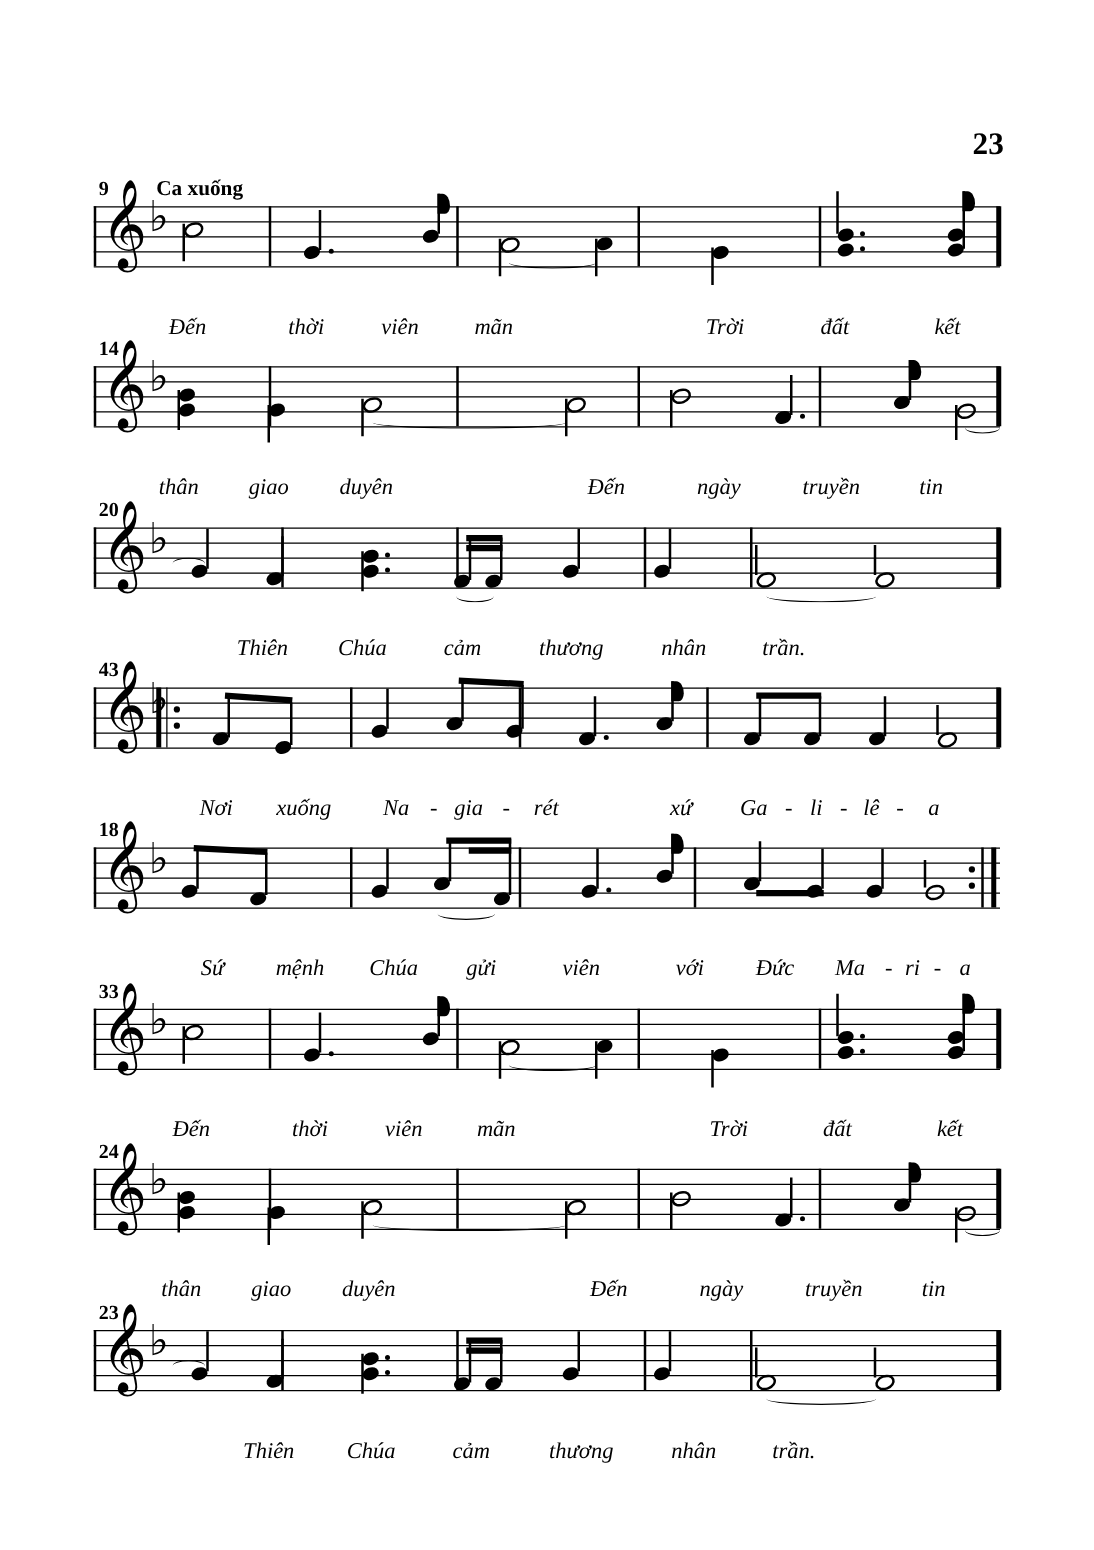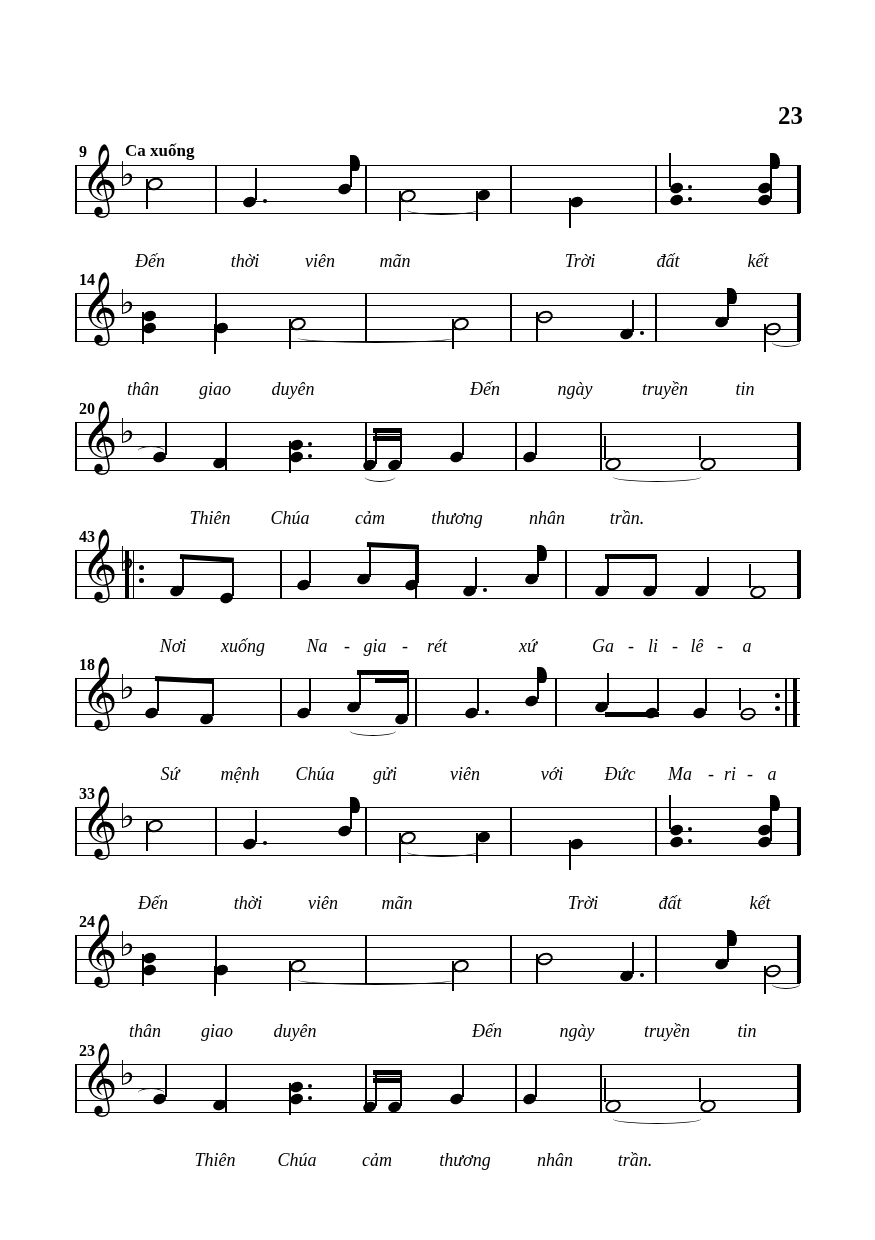--- a/index.html
+++ b/index.html
@@ -428,21 +428,21 @@
     <div class="stem" style="left:674px; top:14px; height:24px;"></div>
 
     <div class="lyrics">
       <div class="lyric" style="left:98px;">Nơi</div>
       <div class="lyric" style="left:168px;">xuống</div>
       <div class="lyric" style="left:242px;">Na</div>
       <div class="lyric" style="left:272px;">-</div>
       <div class="lyric" style="left:300px;">gia</div>
       <div class="lyric" style="left:330px;">-</div>
       <div class="lyric" style="left:362px;">rét</div>
-      <div class="lyric" style="left:453px;text-align:center;">xứ</div>
+      <div class="lyric" style="left:470px;text-align:center;">xứ</div>
       <div class="lyric" style="left:528px;">Ga</div>
       <div class="lyric" style="left:556px;">-</div>
       <div class="lyric" style="left:578px;">li</div>
       <div class="lyric" style="left:600px;">-</div>
       <div class="lyric" style="left:622px;">lê</div>
       <div class="lyric" style="left:645px;">-</div>
       <div class="lyric" style="left:672px;">a</div>
     </div>
   </div>
 

